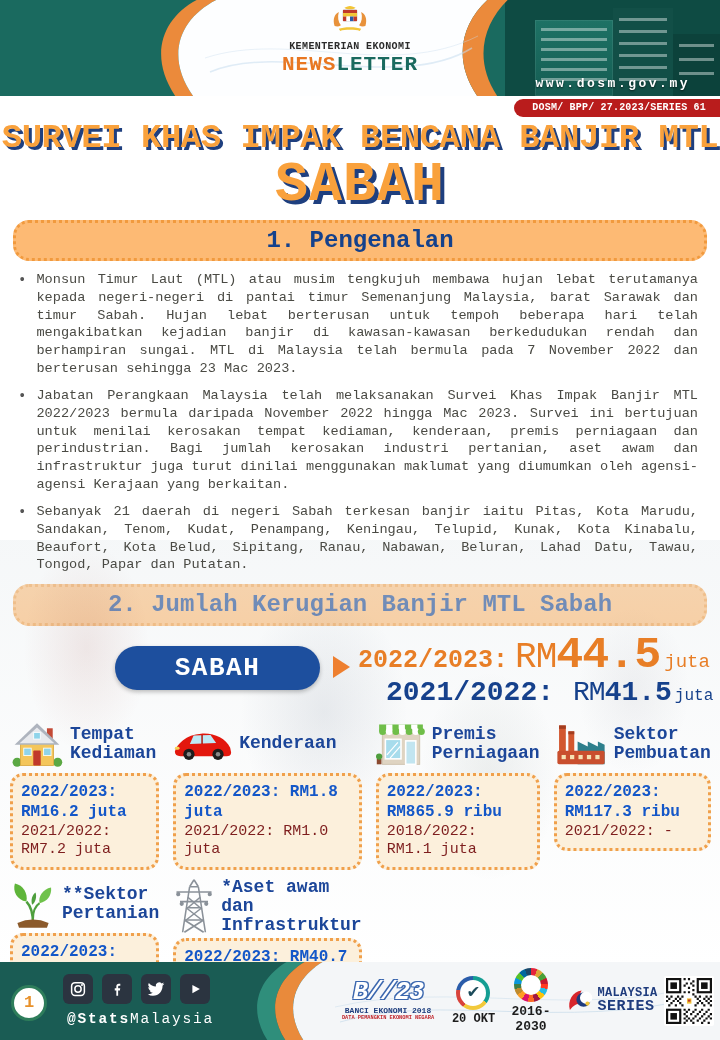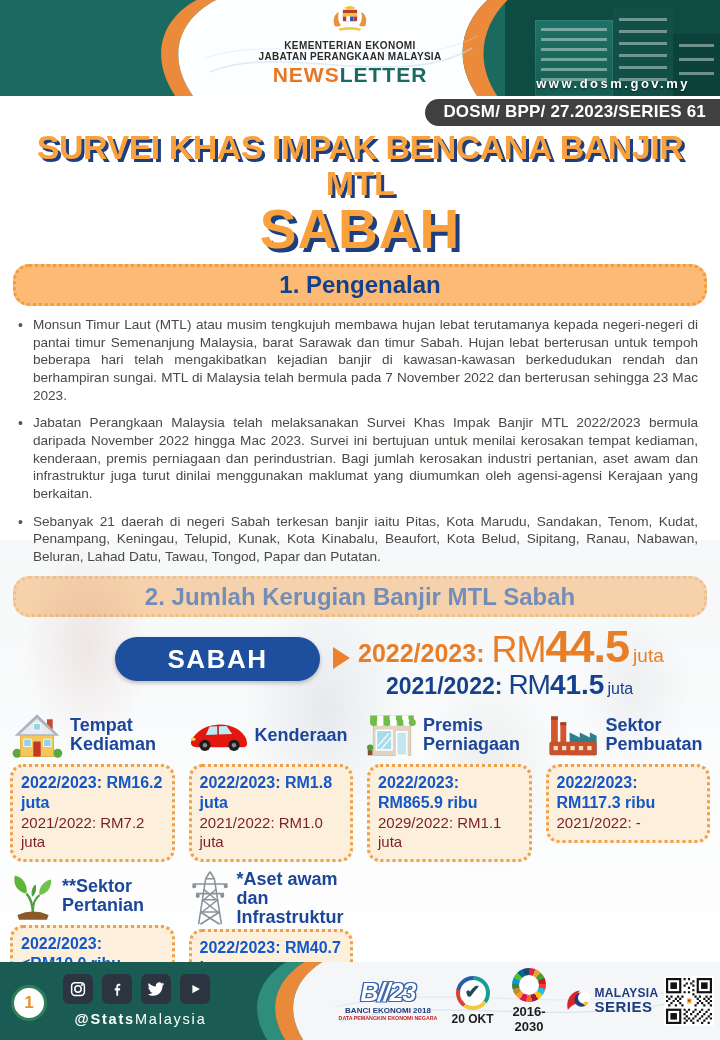--- a/index.html
+++ b/index.html
@@ -1,17 +1,17 @@
 <!DOCTYPE html>
 <html><head>
 <meta charset="utf-8">
 <style>
   html,body{margin:0;padding:0;background:#e9e9e9;}
   .page{position:relative;width:720px;height:1040px;margin:0 auto;background:#fff;overflow:hidden;
-        font-family:Liberation Sans, sans-serif;}
+        font-family:Liberation Mono, monospace;}
   
   .bg-photo{position:absolute;left:0;top:540px;width:720px;height:430px;pointer-events:none;
     background:
       radial-gradient(90px 150px at 12% 25%,rgba(150,60,50,.10),transparent 70%),
       radial-gradient(120px 170px at 45% 40%,rgba(40,60,90,.09),transparent 70%),
       radial-gradient(100px 150px at 68% 55%,rgba(60,80,70,.08),transparent 70%),
       radial-gradient(80px 120px at 88% 35%,rgba(90,90,110,.07),transparent 70%),
       linear-gradient(180deg,rgba(236,240,242,.5),rgba(255,255,255,0));}
   
   .header{position:relative;height:96px;background:#1A6A5F;overflow:hidden;}
@@ -25,21 +25,21 @@
   .hdr-curves{position:absolute;left:0;top:0;}
   .hdr-center{position:absolute;left:190px;top:4px;width:320px;text-align:center;}
   .hdr-ministry{font-size:10px;font-weight:700;color:#2b2b2b;letter-spacing:.4px;margin-top:2px;}
   .hdr-dept{font-size:10px;font-weight:700;color:#2b2b2b;letter-spacing:.3px;}
   .hdr-news{font-size:21px;font-weight:800;letter-spacing:1px;margin-top:1px;}
   .hdr-news .news{color:#E87722;} .hdr-news .letter{color:#1A6A5F;}
   .hdr-web{position:absolute;right:30px;bottom:5px;color:#fff;font-weight:700;font-size:13px;letter-spacing:2.5px;
     text-shadow:0 1px 2px rgba(0,0,0,.6);cursor:pointer;}
   
   .badge-row{display:flex;justify-content:flex-end;margin-top:3px;}
-  .series-badge{background:#404040;color:#fff;font-size:17px;font-weight:800;letter-spacing:.2px;
+  .series-badge{background:#b91c1c;color:#fff;font-size:10px;font-weight:800;letter-spacing:.2px;
     padding:3px 14px 4px 18px;border-radius:14px 0 0 14px;}
   
   .title1{margin-top:4px;text-align:center;font-size:34px;font-weight:800;letter-spacing:-.5px;
     color:#F9A13C;text-shadow:3px 3px 0 #1E3F7F;line-height:1.05;}
   .title2{text-align:center;font-size:55px;font-weight:800;letter-spacing:1px;
     color:#F9A13C;text-shadow:4px 4px 0 #1E3F7F;line-height:1.0;margin-top:1px;}
   
   .sec-box{margin:7px 13px 0;border:3px dotted #F19A3E;border-radius:16px;background:#fdba74;padding:4px;}
   .sec-heading{text-align:center;font-size:24px;font-weight:800;color:#14418C;line-height:1.15;}
   
@@ -54,21 +54,21 @@
     box-shadow:0 2px 4px rgba(0,0,0,.25);}
   .state-arrow{position:absolute;left:333px;top:26px;width:0;height:0;
     border-left:17px solid #EE7F2F;border-top:11px solid transparent;border-bottom:11px solid transparent;}
   .totals{position:absolute;left:358px;top:0;}
   .total-line{display:flex;align-items:baseline;white-space:nowrap;}
   .tl1 .t-label{font-size:25px;font-weight:800;color:#E87E26;margin-right:7px;}
   .tl1 .t-cur{font-size:36px;font-weight:400;color:#E87E26;letter-spacing:-1px;}
   .tl1 .t-val{font-size:45px;font-weight:800;color:#E87E26;letter-spacing:-1px;}
   .tl1 .t-unit{font-size:19px;color:#E87E26;margin-left:4px;}
   .tl2{margin-top:-4px;margin-left:28px;}
-  .tl2 .t-label{font-size:23px;font-weight:800;color:#16418C;margin-right:6px;}
+  .tl2 .t-label{font-size:28px;font-weight:800;color:#16418C;margin-right:19px;}
   .tl2 .t-cur{font-size:28px;font-weight:400;color:#16418C;letter-spacing:-1px;}
   .tl2 .t-val{font-size:28px;font-weight:800;color:#16418C;}
   .tl2 .t-unit{font-size:16px;color:#16418C;margin-left:3px;}
   
   .cards{margin:4px 10px 0;display:grid;grid-template-columns:repeat(4,1fr);gap:8px 14px;position:relative;}
   .card-head{display:flex;align-items:center;gap:6px;min-height:52px;}
   .card-icon{flex:0 0 auto;display:flex;align-items:center;}
   .card-title{font-size:18px;font-weight:800;color:#1C4699;line-height:1.05;}
   .card-box{margin-top:3px;border:3px dotted #F0A04B;border-radius:13px;background:#FCF0DC;padding:6px 8px 7px;}
   .val-cur{font-size:16px;font-weight:800;color:#1457C8;line-height:1.25;}
@@ -164,21 +164,20 @@
         <rect x="20" y="7" width="20" height="16" rx="1.5" fill="#fff" stroke="#9a9a9a" stroke-width=".6"></rect>
         <rect x="20" y="7" width="20" height="4.5" fill="#C0392B"></rect>
         <rect x="20" y="11.5" width="20" height="5" fill="#F2C537"></rect>
         <rect x="20" y="16.5" width="5" height="6.5" fill="#C0392B"></rect>
         <rect x="25" y="16.5" width="5" height="6.5" fill="#fff"></rect>
         <rect x="30" y="16.5" width="5" height="6.5" fill="#2A5CAA"></rect>
         <rect x="35" y="16.5" width="5" height="6.5" fill="#C0392B"></rect>
         <path d="M14 34 C20 31 40 31 46 34 L44 37 C38 35 22 35 16 37 Z" fill="#F2C537"></path>
       </svg>
       <div class="hdr-ministry">KEMENTERIAN EKONOMI</div>
-      <div class="hdr-dept">JABATAN PERANGKAAN MALAYSIA</div>
       <div class="hdr-news"><span class="news">NEWS</span><span class="letter">LETTER</span></div>
     </div>
     <div class="hdr-web">www.dosm.gov.my</div>
   </div>
 
   <div class="badge-row">
     <div class="series-badge">DOSM/ BPP/ 27.2023/SERIES 61</div>
   </div>
 
   <div class="title1">SURVEI KHAS IMPAK BENCANA BANJIR MTL</div>
@@ -290,21 +289,21 @@
               <circle cx="51" cy="16" r="4.5" fill="#fff"></circle>
             <circle cx="58" cy="16" r="4.5" fill="#6FBE49"></circle>
             <rect x="1" y="51" width="6" height="7" fill="#8B4A2F"></rect>
               <circle cx="4" cy="48" r="4" fill="#4E9F3D"></circle>
           </svg>
         </span>
         <span class="card-title">Premis Perniagaan</span>
       </div>
       <div class="card-box">
         <div class="val-cur">2022/2023: RM865.9 ribu</div>
-        <div class="val-prev">2029/2022: RM1.1 juta</div>
+        <div class="val-prev">2018/2022: RM1.1 juta</div>
       </div>
     </div>
 
     <div class="card">
       <div class="card-head">
         <span class="card-icon">
           <svg width="54" height="48" viewBox="0 0 64 56">
             <rect x="6" y="6" width="8" height="32" fill="#D2572F"></rect>
               <rect x="6" y="6" width="8" height="4" fill="#A33D20"></rect>
             <rect x="17" y="13" width="7" height="25" fill="#D2572F"></rect>

